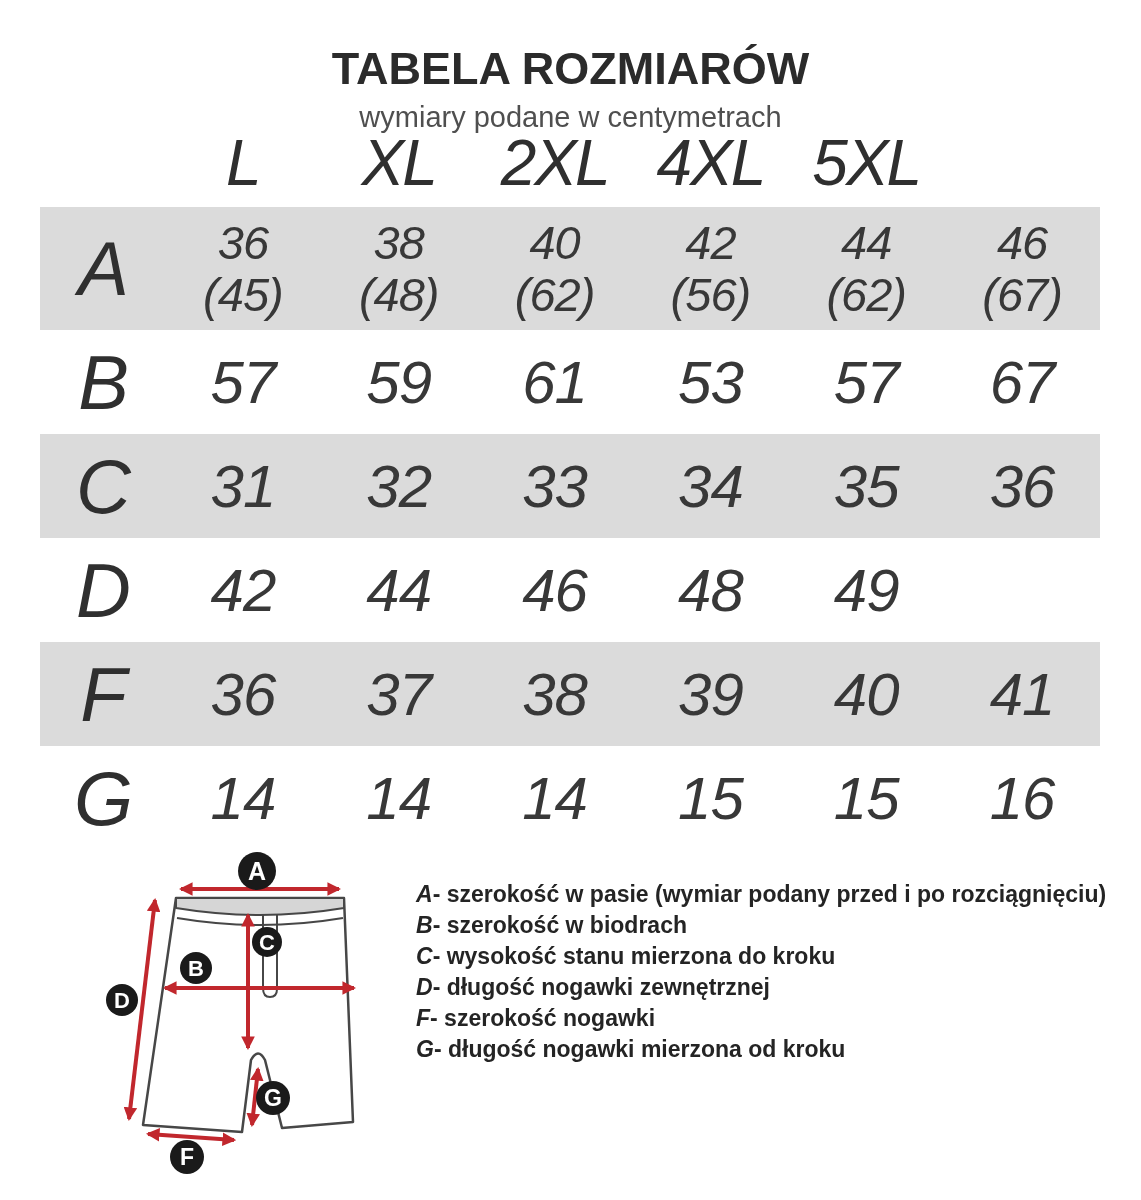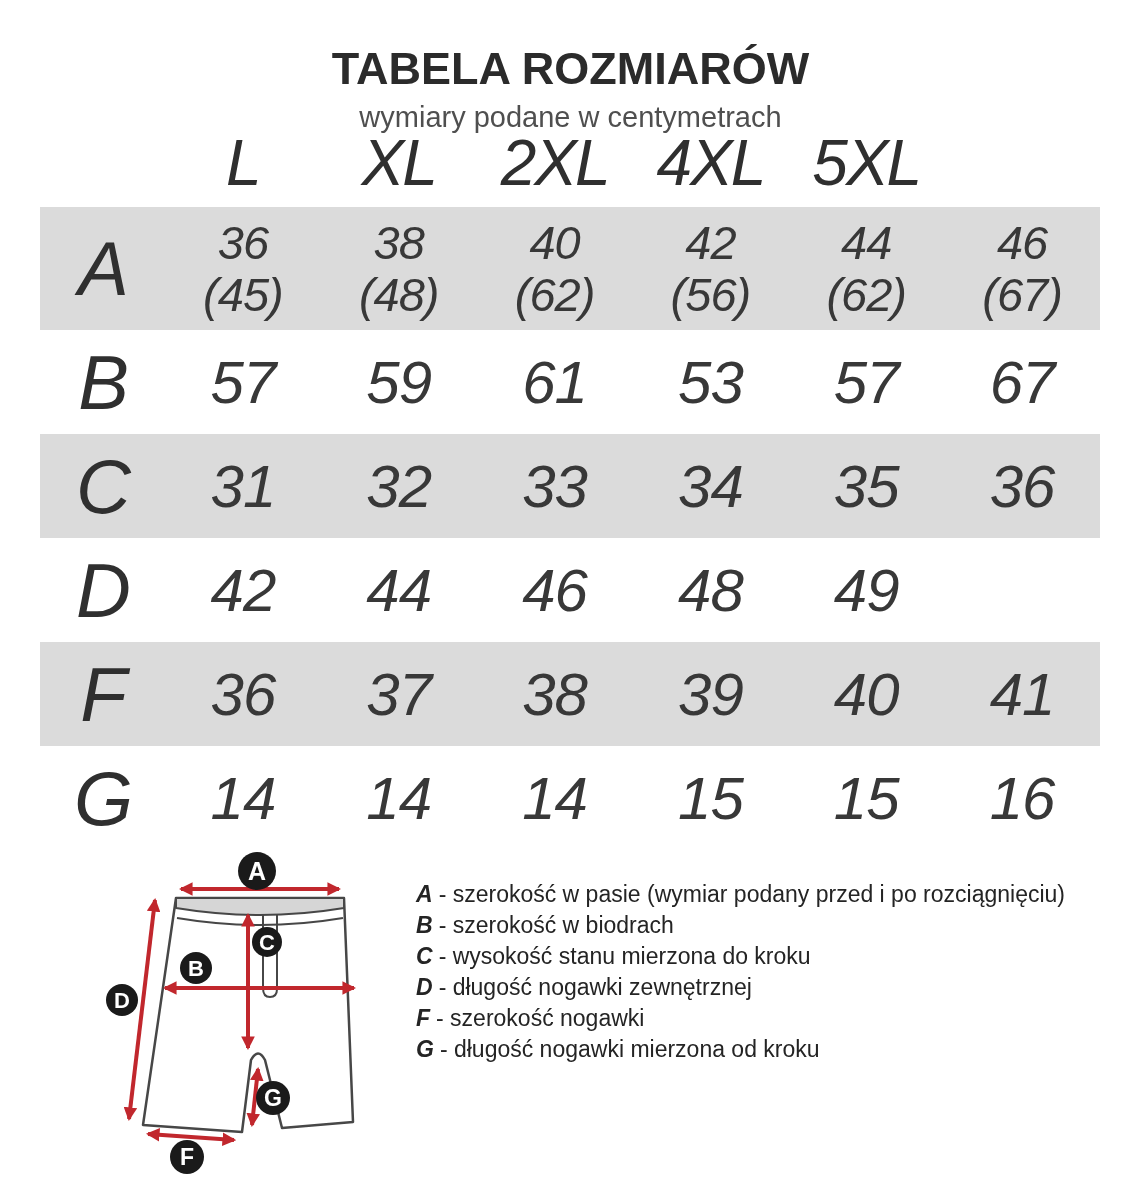--- a/index.html
+++ b/index.html
@@ -22,21 +22,21 @@
   .rowA{height:123px;}
   .rowN{height:104px;}
   .lcell{font-size:76px;color:#2f2f2f;text-align:center;letter-spacing:-2px;}
   .vcell{font-size:60px;color:#383838;text-align:center;letter-spacing:-1px;}
   .vcell-2l{font-size:47px;line-height:1.1;}
 
   
   .legend{position:absolute;left:416px;top:879px;font-size:23px;color:#242424;}
   .legend-line{height:31px;line-height:31px;white-space:nowrap;}
   .lk{font-weight:bold;font-style:italic;}
-  .lt{margin-left:6px;}
+  .lt{font-weight:bold;}
 
   
   .diagram{position:absolute;left:95px;top:845px;width:280px;height:335px;}
   .badge-letter{font-family:"Liberation Sans", sans-serif;font-weight:bold;fill:#ffffff;}
 </style>
 </head>
 <body>
 
 <div class="title-block">
   <div class="title">TABELA ROZMIARÓW</div>

